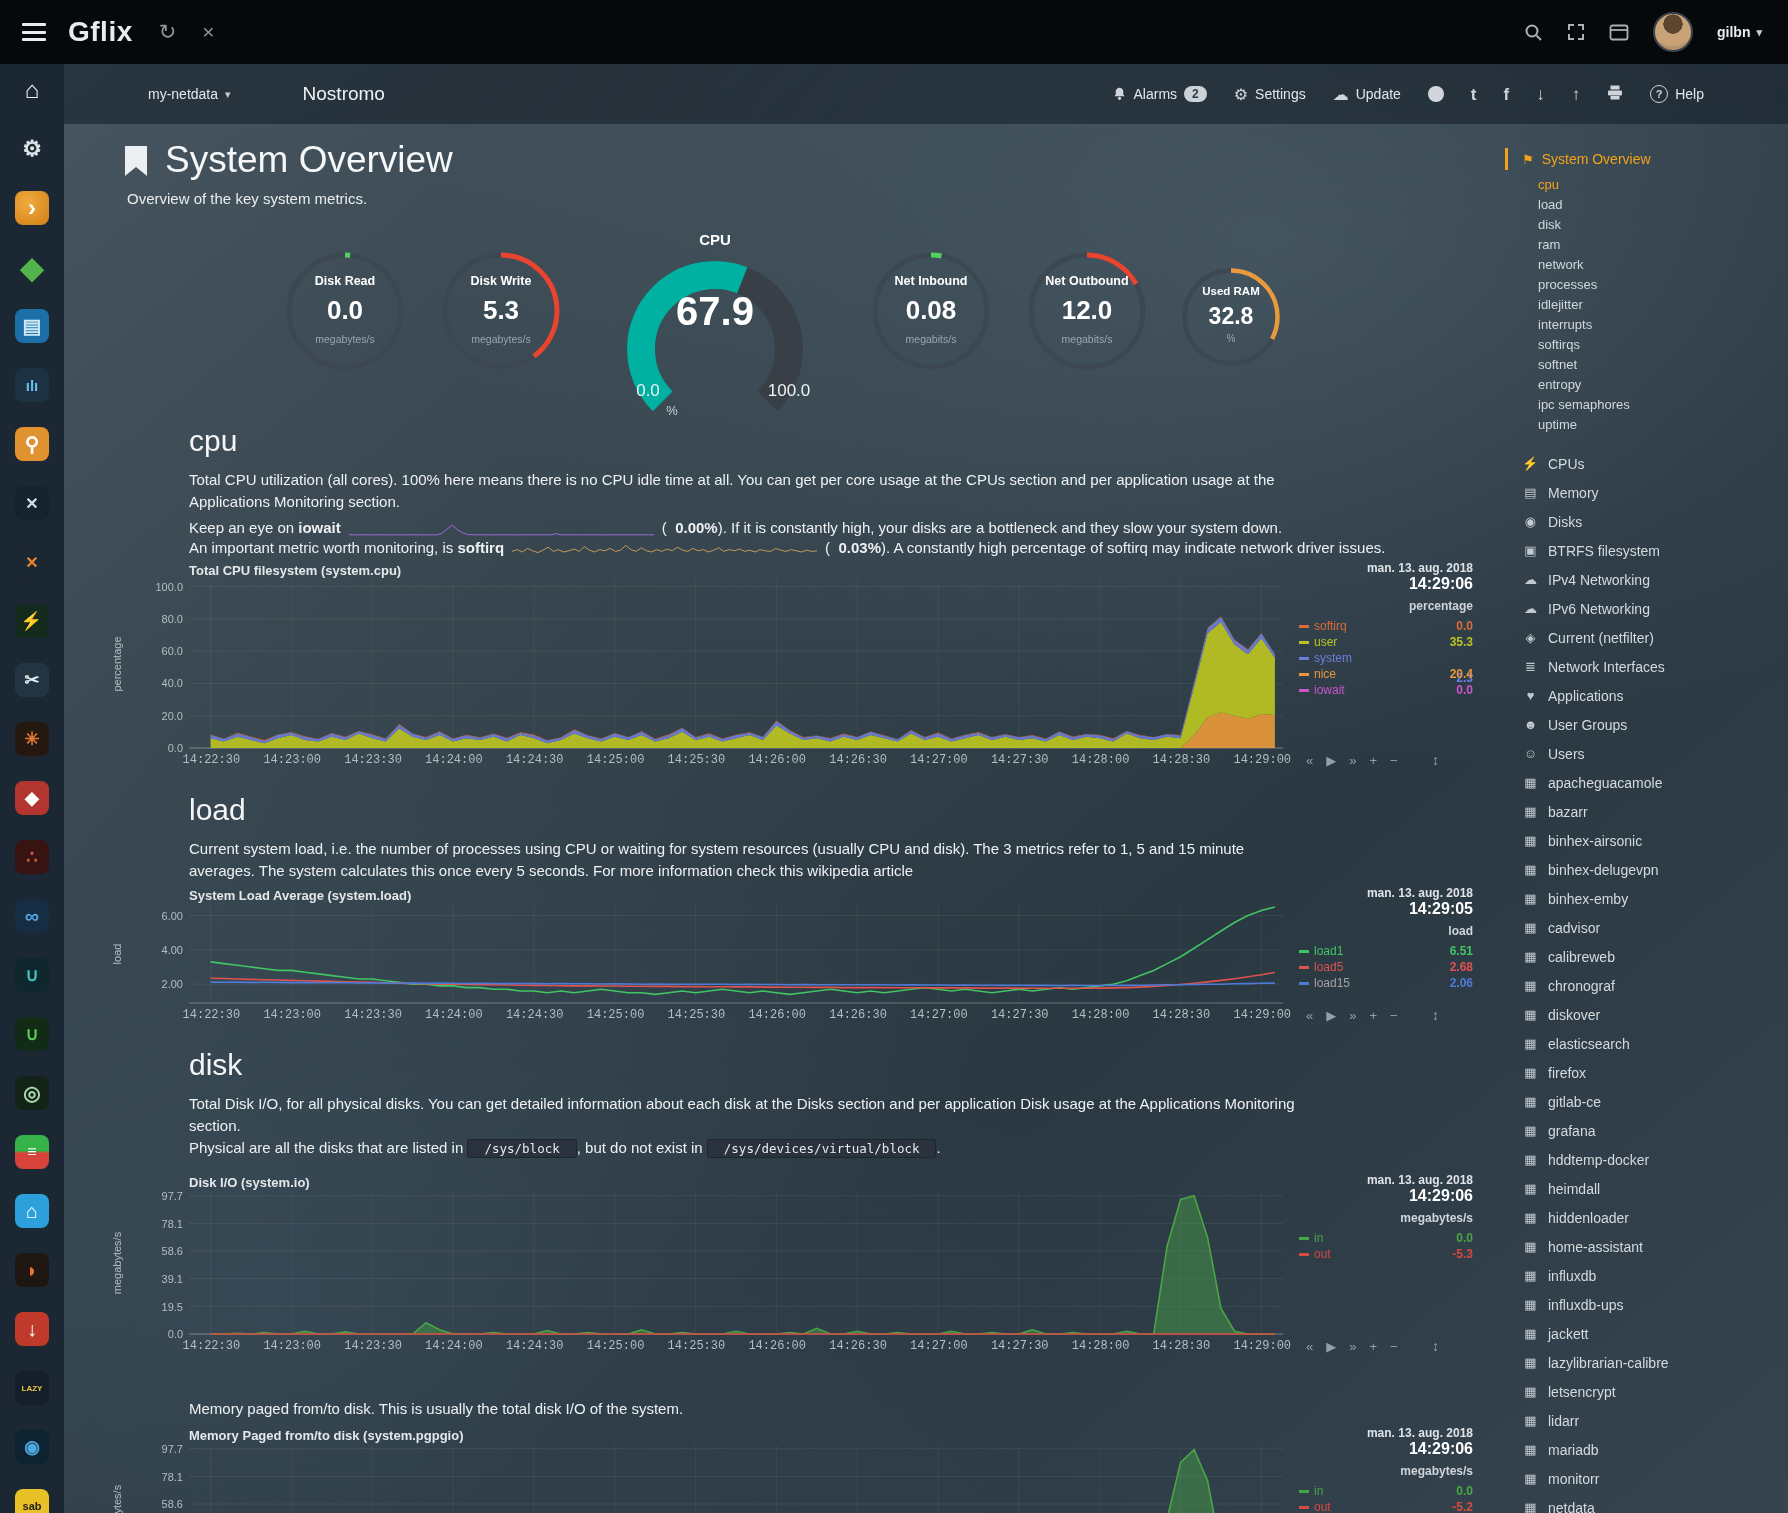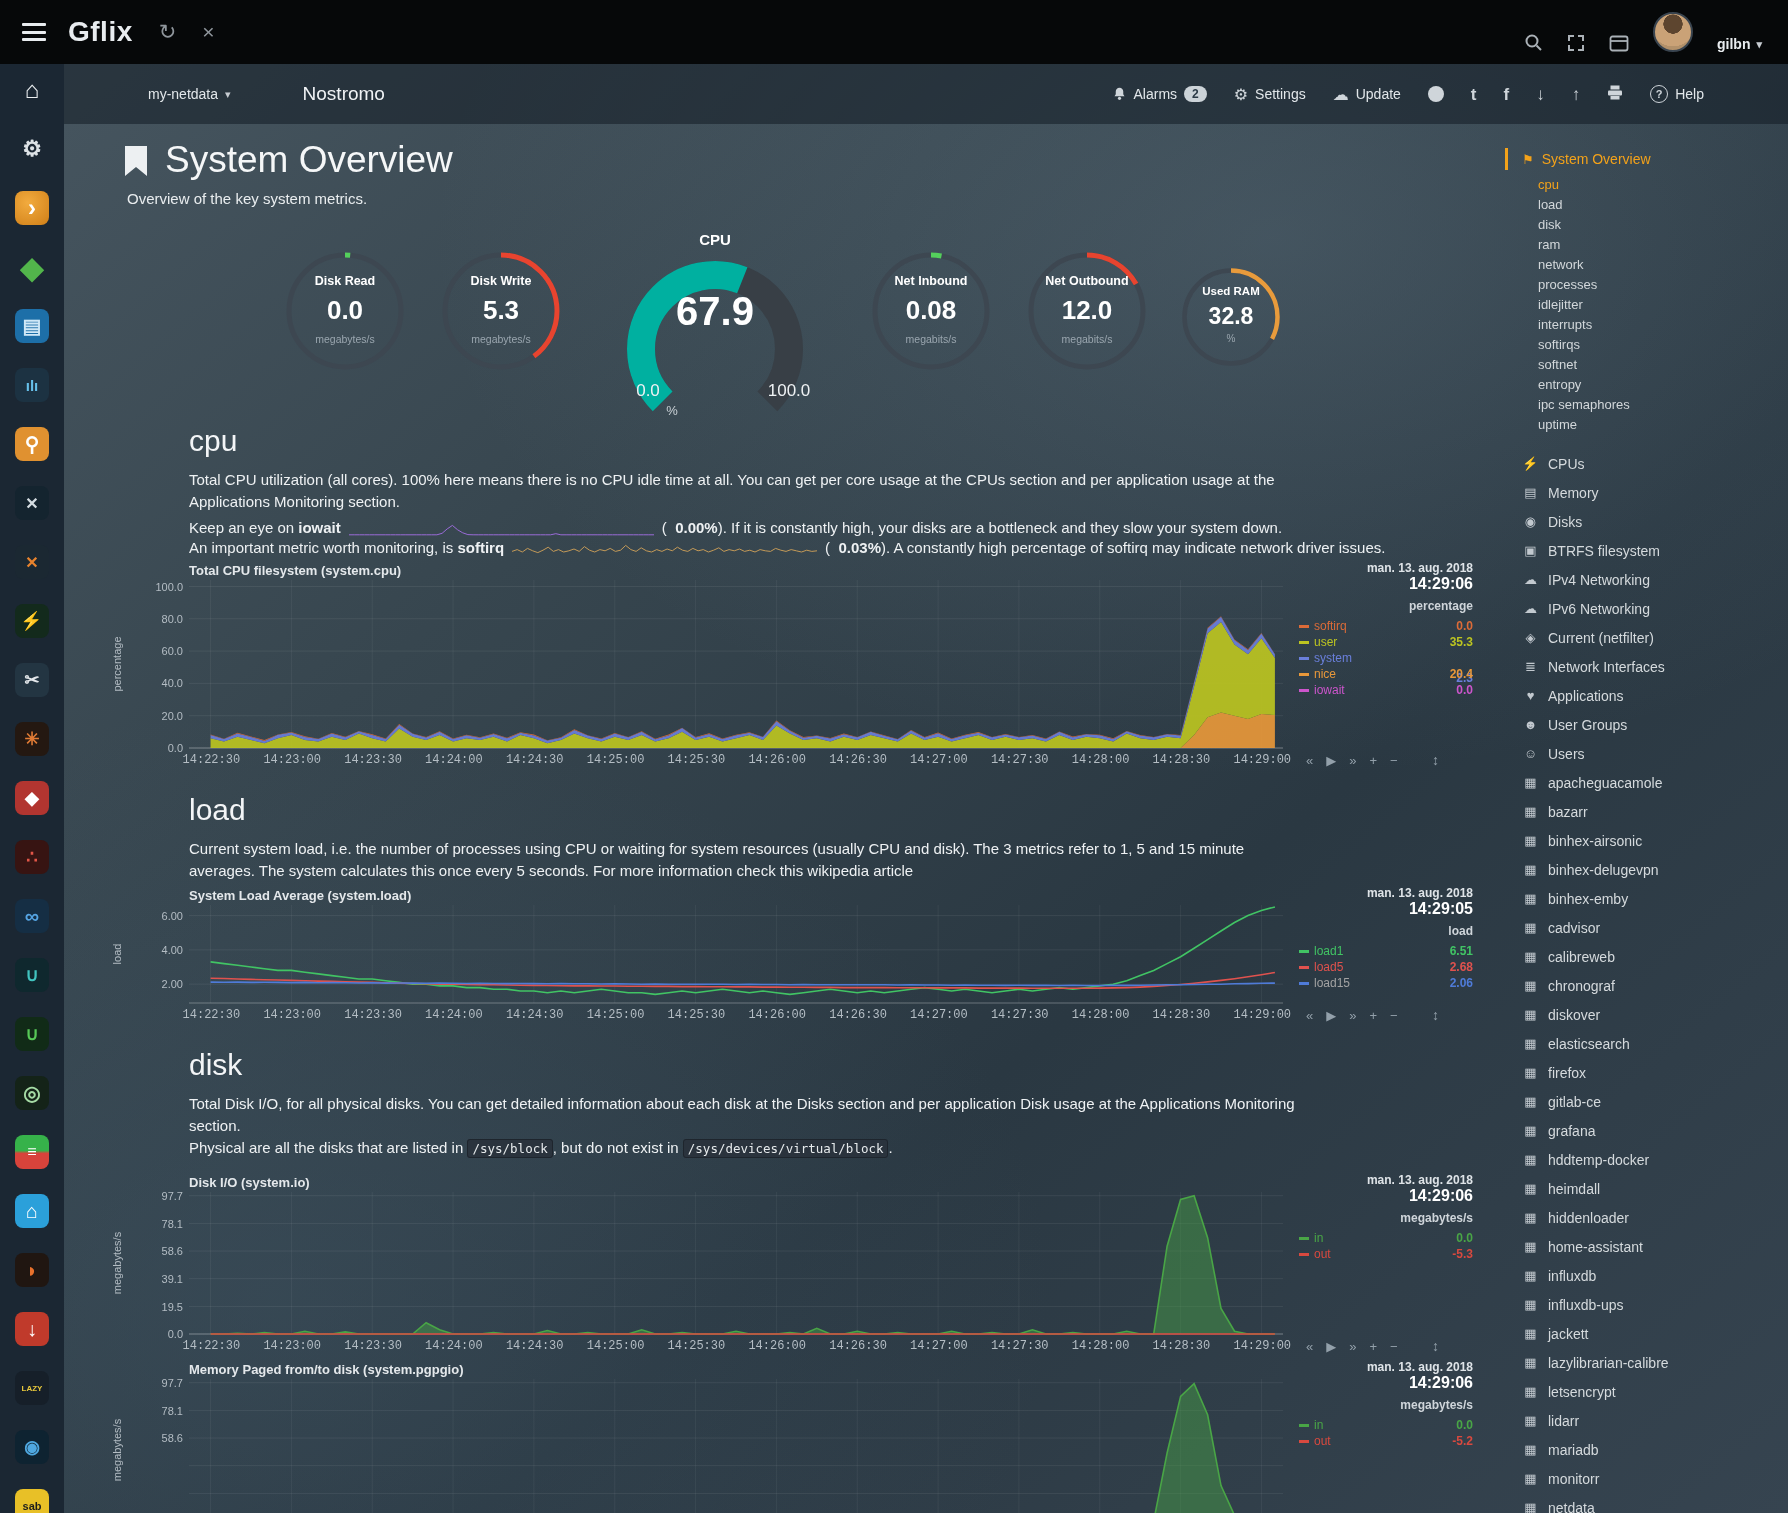--- a/index.html
+++ b/index.html
@@ -7,21 +7,21 @@
   #app{position:relative;width:1788px;height:1513px;overflow:hidden;}
 
   
   .topbar{position:absolute;top:0;left:0;right:0;height:64px;background:#060809;
     display:flex;align-items:center;z-index:40;color:#e8ecef;}
   .burger{width:24px;height:18px;display:flex;flex-direction:column;justify-content:space-between;
     margin:0 0 0 22px;cursor:pointer;}
   .burger div{height:3px;background:#e8ecef;border-radius:1px;}
   .tb-title{font-size:28px;font-weight:bold;letter-spacing:.5px;margin-left:22px;}
   .tb-glyph{color:#8f969c;font-size:21px;margin-left:26px;cursor:pointer;}
-  .tb-right{margin-left:auto;display:flex;align-items:flex-end;gap:24px;padding-right:26px;}
+  .tb-right{margin-left:auto;display:flex;align-items:center;gap:24px;padding-right:26px;}
   .tb-right svg{display:block;}
   .avatar{width:36px;height:36px;border-radius:50%;border:2px solid #39444f;
     background:radial-gradient(circle at 50% 28%,#5d452f 0 30%,#caa277 31% 70%,#b3916a 71%);}
   .tb-user{display:flex;align-items:center;gap:6px;font-size:14px;font-weight:bold;cursor:pointer;}
   .caret{font-size:11px;color:#c6ccd1;}
 
   
   .leftbar{position:absolute;top:64px;left:0;bottom:0;width:64px;background:#1b2733;
     display:flex;flex-direction:column;align-items:center;padding-top:9px;gap:25px;
     z-index:30;overflow:hidden;}
@@ -88,21 +88,21 @@
     font-size:13px;color:#c9d0d5;}
 
   
   .section{margin-left:125px;width:1300px;}
   .sec-h{font-size:30px;font-weight:400;color:#f3f5f7;line-height:36px;}
   .para{font-size:15px;line-height:1.47;max-width:1125px;color:#eef1f3;}
   .inline-row{font-size:15px;color:#eef1f3;height:20px;}
   .kw{font-weight:bold;}
   .spark{display:inline-block;vertical-align:middle;margin:0 8px;}
   .chip{font-family:"DejaVu Sans Mono",monospace;font-size:12.5px;background:#2a333d;
-    border:1px solid #1e252d;border-radius:3px;padding:1px 4px;color:#e6eaec;}
+    border:1px solid #1e252d;border-radius:3px;padding:1px 16px;color:#e6eaec;}
 
   
   .chart{position:relative;margin-top:4px;width:1300px;cursor:crosshair;}
   .chart-title{font-size:13px;font-weight:bold;color:#e4e8eb;height:15px;line-height:15px;}
   .chart-canvas{position:relative;width:1094px;margin-top:2px;}
   .xtick{position:absolute;width:56px;text-align:center;font-size:12px;color:#b4bdc4;font-family:Liberation Mono, monospace;}
   .ytick{position:absolute;left:-54px;width:48px;text-align:right;font-size:11px;color:#b4bdc4;}
   .chart-ylabel{position:absolute;left:-130px;width:120px;height:16px;text-align:center;
     transform:rotate(-90deg);font-size:11px;color:#b4bdc4;}
   .chart-legend{position:absolute;left:1110px;top:-2px;width:174px;}
@@ -580,20 +580,21 @@
 
         <span class="tb">«</span>
             <span class="tb">▶</span>
             <span class="tb">»</span>
             <span class="tb">+</span>
             <span class="tb">−</span>
           </div>
         <div class="chart-resize" style="top: 163px;">↕</div>
       </div>
 
+      <div class="para mt44">Memory paged from/to disk. This is usually the total disk I/O of the system.</div>
 
       <div class="chart mt8">
         <div class="chart-title">Memory Paged from/to disk (system.pgpgio)</div>
         <div class="chart-ylabel" style="top: 80px;">megabytes/s</div>
         <div class="chart-canvas" style="height: 162px;">
             <svg width="1094" height="162" style="position: absolute; left: 0px; top: 0px;">
               <line x1="21.55665024630542" y1="0" x2="21.55665024630542" y2="142" stroke="rgba(255,255,255,0.055)"></line>
               <line x1="102.39408866995073" y1="0" x2="102.39408866995073" y2="142" stroke="rgba(255,255,255,0.055)"></line>
               <line x1="183.23152709359604" y1="0" x2="183.23152709359604" y2="142" stroke="rgba(255,255,255,0.055)"></line>
               <line x1="264.0689655172414" y1="0" x2="264.0689655172414" y2="142" stroke="rgba(255,255,255,0.055)"></line>

